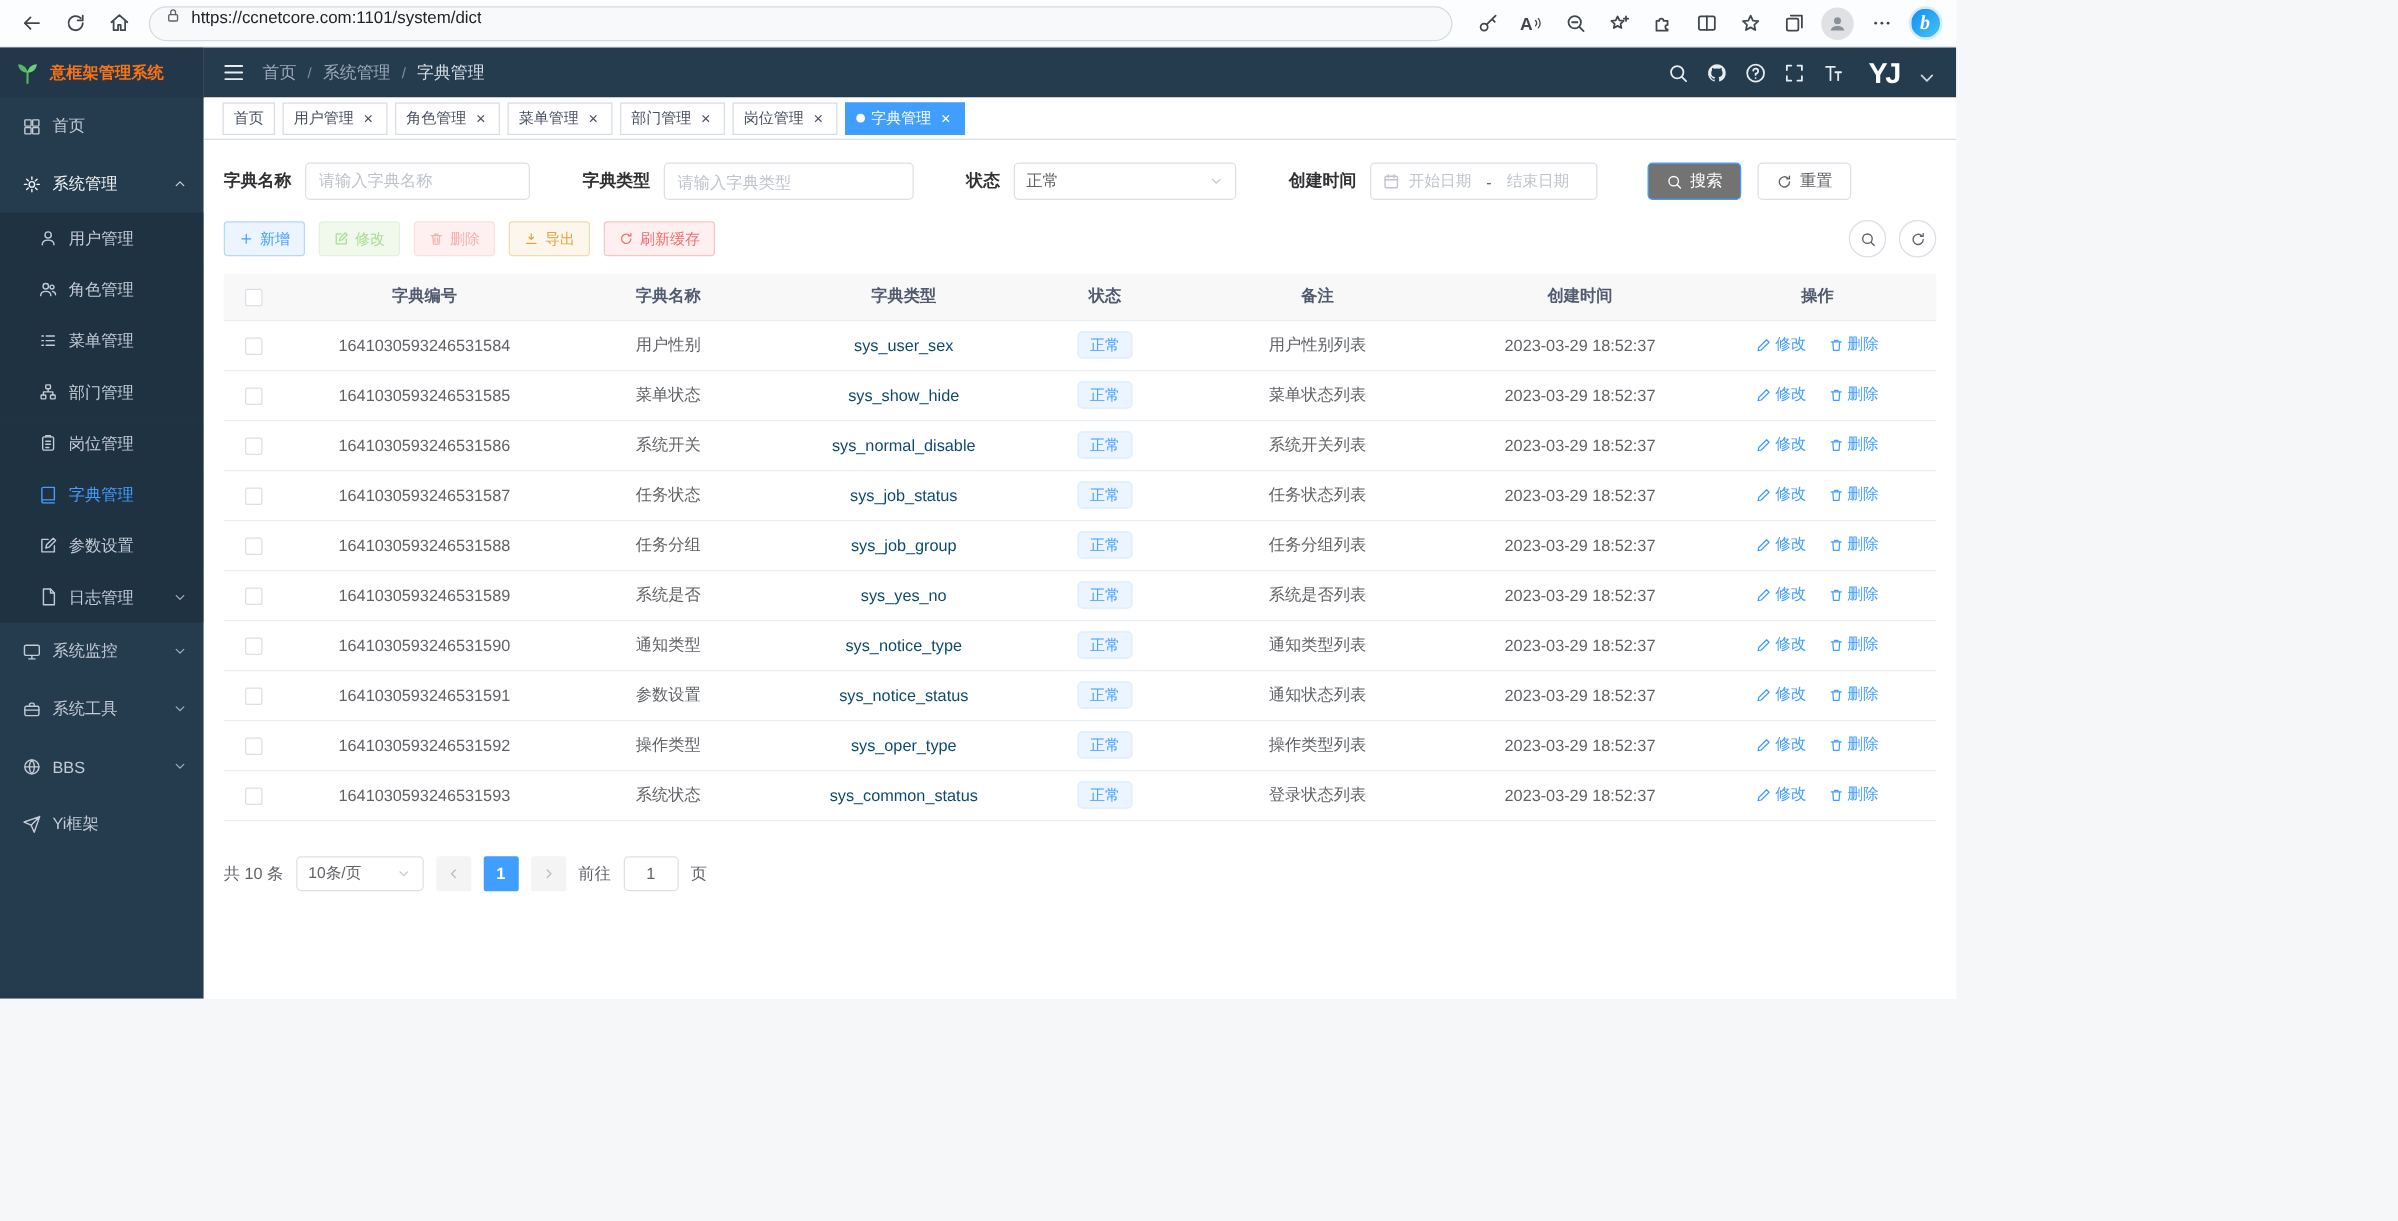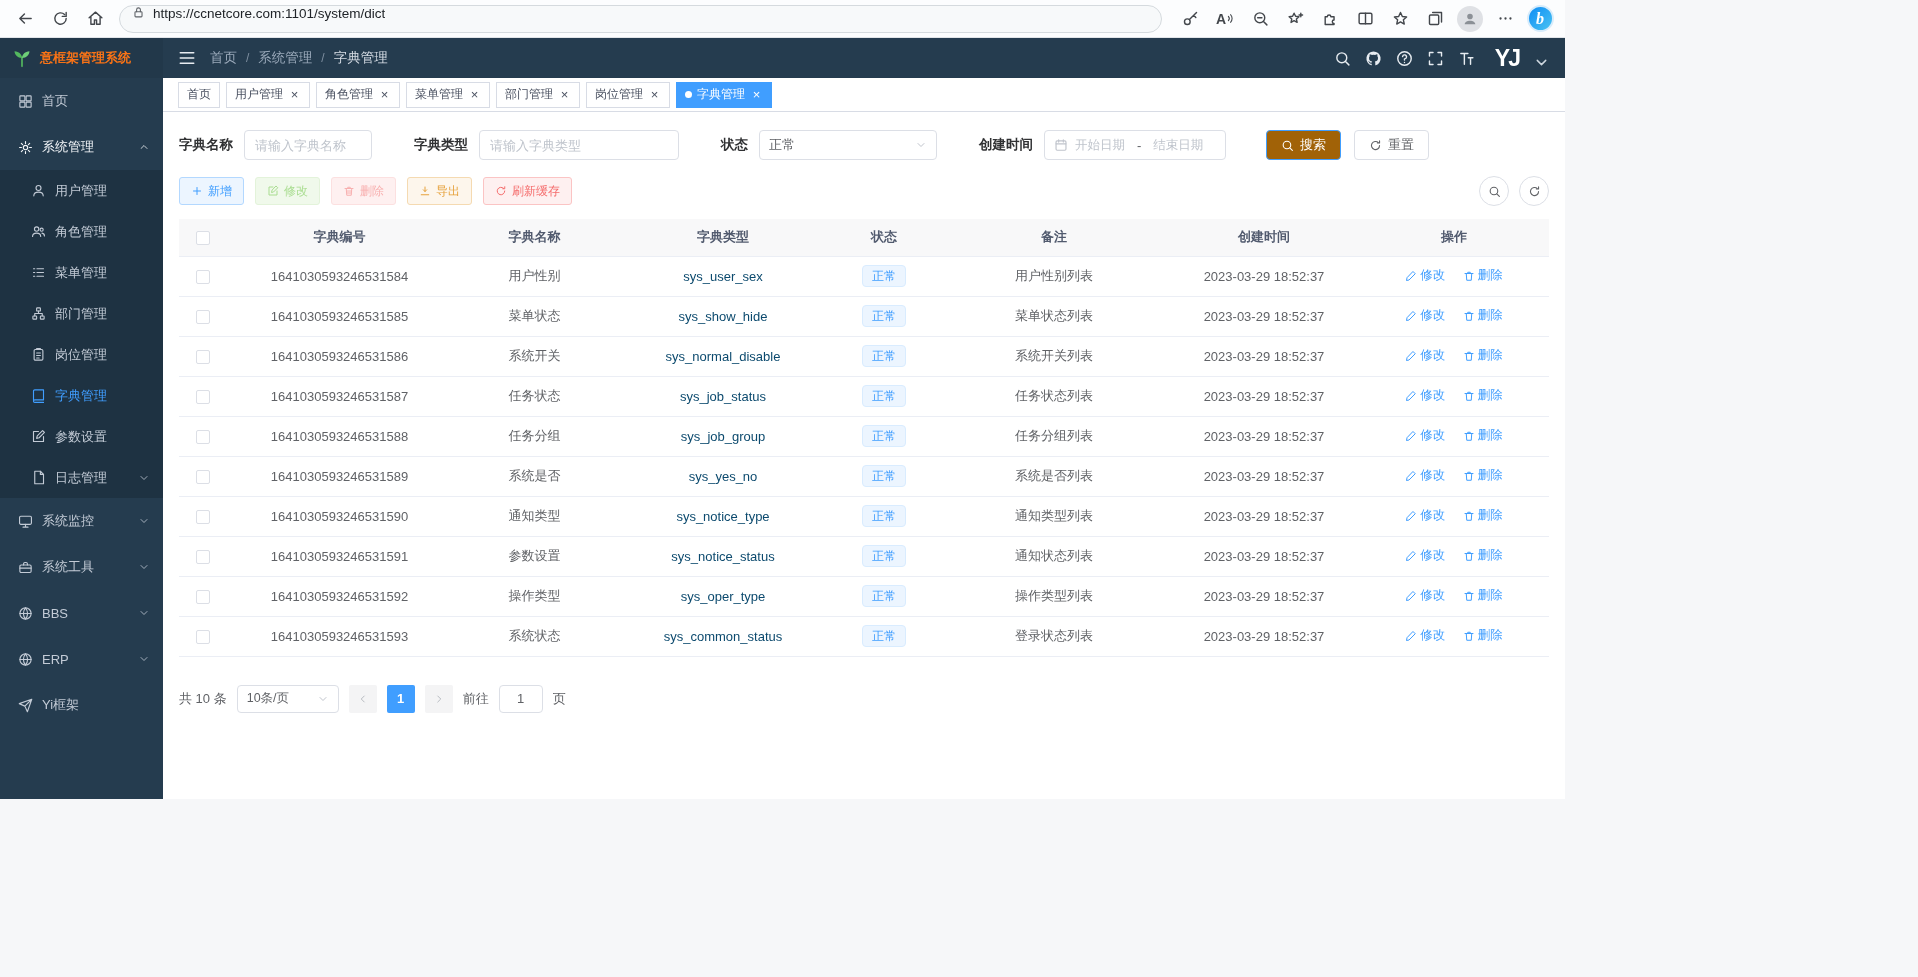--- a/index.html
+++ b/index.html
@@ -61,21 +61,21 @@
   .f-label{font-size:13.5px;font-weight:bold;color:#303133;margin-right:11px;white-space:nowrap}
   .f-input{height:30px;border:1px solid #dcdfe6;border-radius:4px;padding:0 10px;font-size:13px;color:#606266;outline:none;font-family:inherit;background:#fff}
   .f-input::placeholder{color:#bfc4cc}
   .f-select,.f-daterange{height:30px;border:1px solid #dcdfe6;border-radius:4px;display:flex;align-items:center;padding:0 9px;font-size:13px;color:#606266;background:#fff;gap:7px;cursor:pointer}
   .sel-arrow{color:#c0c4cc;width:12px;height:12px;margin-left:auto;flex:none}
   .ph{color:#bfc4cc;font-size:12.5px;white-space:nowrap}
   .dr-sep{color:#606266;margin:0 5px}
   .cal{color:#c0c4cc;width:14px;height:14px;flex:none}
   .btn{height:30px;border-radius:4px;display:inline-flex;align-items:center;gap:6px;padding:0 14px;font-size:13px;cursor:pointer;border:1px solid transparent;font-family:inherit}
   .btn svg{width:13px;height:13px}
-  .btn-primary{background:#a16207;border-color:#409eff;color:#fff;margin-left:0}
+  .btn-primary{background:#737373;border-color:#409eff;color:#fff;margin-left:0}
   .btn-default{background:#fff;border-color:#dcdfe6;color:#606266;margin-left:13px}
 
   .toolbar{display:flex;align-items:center;margin-bottom:13px}
   .tb{height:28px;padding:0 11px;border-radius:3px;font-size:12px;display:inline-flex;align-items:center;gap:5px;margin-right:11px;border:1px solid;cursor:pointer;font-family:inherit;background:#fff}
   .tb svg{width:12px;height:12px}
   .tb-add{color:#409eff;background:#ecf5ff;border-color:#b3d8ff}
   .tb-edit{color:#a9dd90;background:#f0f9eb;border-color:#e3f3da;cursor:not-allowed}
   .tb-del{color:#f8b0b0;background:#fef0f0;border-color:#fce0e0;cursor:not-allowed}
   .tb-exp{color:#e6a23c;background:#fdf6ec;border-color:#f5dab1}
   .tb-cache{color:#f56c6c;background:#fef0f0;border-color:#fbc4c4}
@@ -312,30 +312,20 @@
           <svg class="si arrow" viewBox="0 0 24 24">
               <path d="M6 9l6 6 6-6"></path>
             </svg>
         </div>
         <div class="mi">
           <svg class="si mic" viewBox="0 0 24 24">
               <circle cx="12" cy="12" r="9"></circle>
               <path d="M3 12h18M12 3a14 14 0 0 1 0 18 14 14 0 0 1 0-18"></path>
             </svg>
           <span class="mlabel">BBS</span>
-          <svg class="si arrow" viewBox="0 0 24 24">
-              <path d="M6 9l6 6 6-6"></path>
-            </svg>
-        </div>
-        <div class="mi">
-          <svg class="si mic" viewBox="0 0 24 24">
-              <circle cx="12" cy="12" r="9"></circle>
-              <path d="M3 12h18M12 3a14 14 0 0 1 0 18 14 14 0 0 1 0-18"></path>
-            </svg>
-          <span class="mlabel">ERP</span>
           <svg class="si arrow" viewBox="0 0 24 24">
               <path d="M6 9l6 6 6-6"></path>
             </svg>
         </div>
         <div class="mi">
           <svg class="si mic" viewBox="0 0 24 24">
               <path d="M22 2L11 13M22 2l-7 20-4-9-9-4z"></path>
             </svg>
           <span class="mlabel">Yi框架</span>
         </div>
@@ -409,21 +399,21 @@
               <span>字典管理</span>
               <span class="x">×</span>
             </div>
         </div>
 
         <div class="content">
 
           <div class="filter-row">
             <div class="f-group">
               <span class="f-label">字典名称</span>
-              <input class="f-input" style="width: 128px;" placeholder="请输入字典名称">
+              <input class="f-input" style="width: 180px; font-family: Liberation Mono, monospace;" placeholder="请输入字典名称">
             </div>
             <div class="f-group">
               <span class="f-label">字典类型</span>
               <input class="f-input" style="width: 200px;" placeholder="请输入字典类型">
             </div>
             <div class="f-group">
               <span class="f-label">状态</span>
               <div class="f-select" style="width:178px">
                 <span>正常</span>
                 <svg class="si sel-arrow" viewBox="0 0 24 24">

